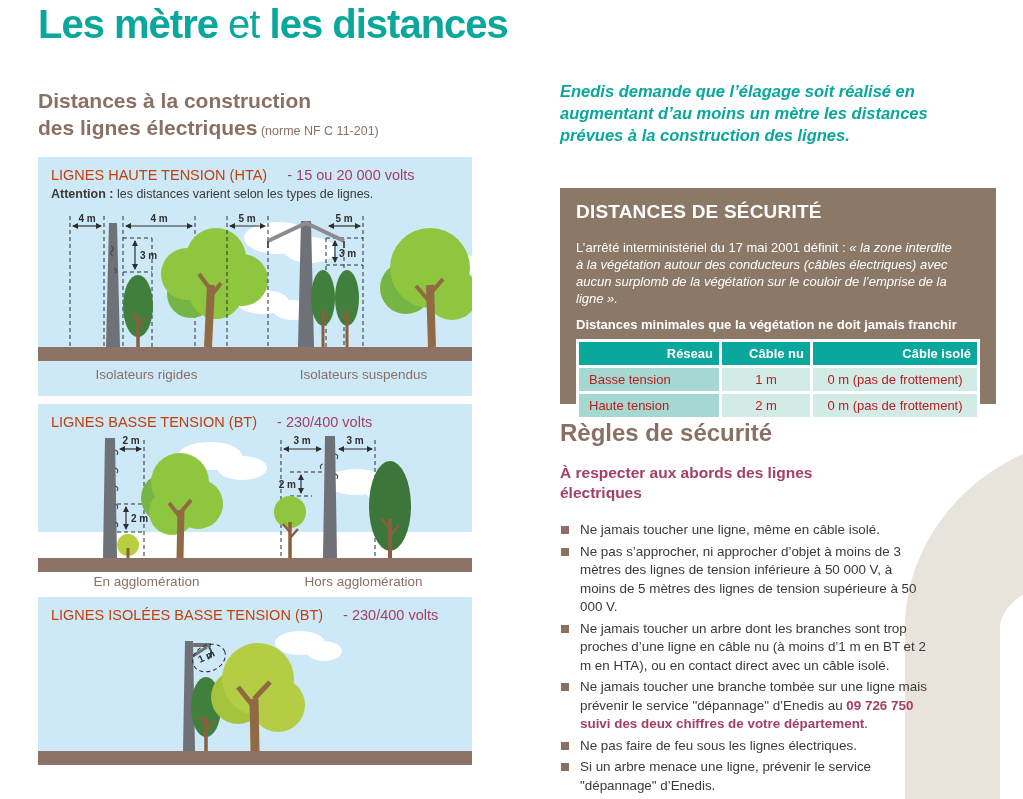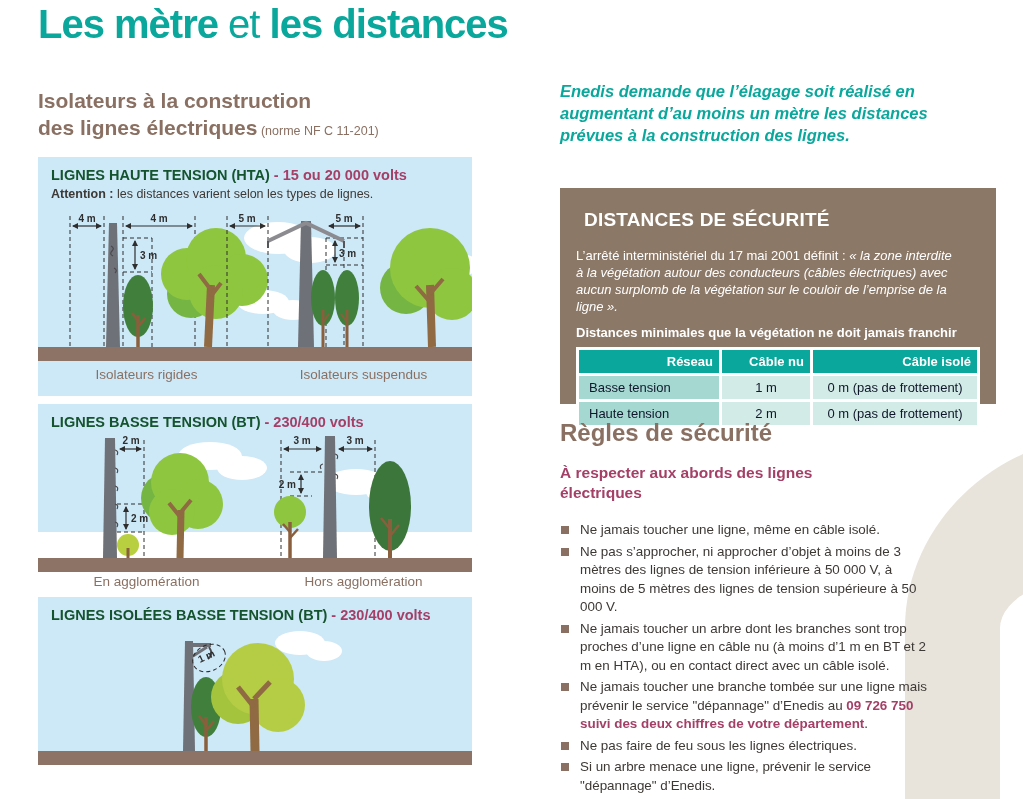--- a/index.html
+++ b/index.html
@@ -17,22 +17,22 @@
 
   .section-heading { position: absolute; left: 38px; top: 88px; margin: 0; font-size: 21px;
                      font-weight: 700; color: #8a7062; line-height: 1.28; }
   .norm { font-size: 12.5px; font-weight: 400; }
 
   .panel { position: absolute; left: 38px; width: 434px; background: #cde8f7; }
   .p1 { top: 157px; height: 239px; }
   .p2 { top: 404px; height: 128px; }
   .p3 { top: 597px; height: 168px; }
   .panel-head { padding: 10px 13px 0; font-size: 14.5px; line-height: 1.2; white-space: nowrap; }
-  .p-title { color: #14532d; font-weight: 700; }
-  .p-sub   { color: #a43f66; font-weight: 700; }
+  .p-title { color: #c2410c; font-weight: 400; }
+  .p-sub   { color: #a43f66; font-weight: 400; padding-left: 16px; }
   .attention { padding: 3px 13px 0; font-size: 12.5px; color: #3d3935; }
   .att-b { font-weight: 700; }
   .illus { display: block; }
   .p1 .illus { margin-top: 9px; }
   .p2 .illus, .p3 .illus { margin-top: 3px; }
   .captions { display: flex; font-size: 13.5px; color: #8a7062; }
   .p1 .captions { padding-top: 6px; }
   .p2 .captions { padding-top: 2px; }
   .captions span { flex: 1; text-align: center; }
 
@@ -40,28 +40,28 @@
   .dash { stroke: #2e2e2e; stroke-width: 1; stroke-dasharray: 4 3; fill: none; }
   .dim  { font: 700 10px "Liberation Sans", sans-serif; fill: #2e2e2e; }
   .arrow{ stroke: #2e2e2e; stroke-width: 1.2; }
 
   
   .intro { position: absolute; left: 560px; top: 81px; width: 412px; margin: 0;
            font-size: 16.5px; font-weight: 700; font-style: italic; color: #0aa79c;
            line-height: 1.33; }
   .sec-panel { position: absolute; left: 560px; top: 188px; width: 436px; height: 216px;
                background: #8c7867; color: #fff; padding: 13px 16px; }
-  .sec-panel h3 { margin: 8px; font-size: 19px; font-weight: 800; letter-spacing: .2px; }
+  .sec-panel h3 { margin: 0; font-size: 19px; font-weight: 800; letter-spacing: .2px; }
   .sec-para { margin: 16px 0 0; font-size: 13px; line-height: 1.32; width: 382px; }
   .sec-caption { margin: 9px 0 0; font-size: 13px; font-weight: 700; }
   .sec-table { margin-top: 7px; border-collapse: separate; border-spacing: 3px;
                background: #fff; width: 404px; }
   .sec-table th { background: #0aa79c; color: #fff; font-size: 13px; font-weight: 700;
                   height: 23px; padding: 2px 6px; text-align: right; }
-  .sec-table td { font-size: 13px; color: #0f172a; height: 23px; padding: 2px 8px;
+  .sec-table td { font-size: 13px; color: #b91c1c; height: 23px; padding: 2px 8px;
                   text-align: center; background: #d3ebe7; }
   .sec-table td.c1 { background: #a6d8d2; text-align: left; padding-left: 10px; }
   .w1 { width: 140px; } .w2 { width: 88px; }
 
   .rules-heading { position: absolute; left: 560px; top: 419px; margin: 0; font-size: 24px;
                    color: #8a7062; font-weight: 700; }
   .rules-sub { position: absolute; left: 560px; top: 463px; margin: 0; font-size: 15.5px;
                color: #a43f66; font-weight: 700; width: 300px; line-height: 1.3; }
   .rules-list { position: absolute; left: 560px; top: 521px; width: 368px; margin: 0;
                 padding: 0; list-style: none; font-size: 13.4px; color: #3d3935;
@@ -72,21 +72,21 @@
   .rules-list strong { color: #a43f66; font-weight: 700; }
 </style>
 </head>
 <body>
 
 <div class="page">
   <div class="arch"></div>
 
   <h1 class="main-title"><span class="tb">Les mètre</span><span class="tm"> et </span><span class="tb">les distances</span></h1>
 
-  <h2 class="section-heading"><span>Isolateurs à la construction</span><br><span>des lignes électriques</span><span class="norm"> (norme NF C 11-201)</span></h2>
+  <h2 class="section-heading"><span>Distances à la construction</span><br><span>des lignes électriques</span><span class="norm"> (norme NF C 11-201)</span></h2>
 
   <div class="panel p1">
     <div class="panel-head"><span class="p-title">LIGNES HAUTE TENSION (HTA)</span><span class="p-sub"> - 15 ou 20 000 volts</span></div>
     <div class="attention"><span class="att-b">Attention :</span><span> les distances varient selon les types de lignes.</span></div>
     <svg class="illus" width="434" height="151" viewBox="0 0 434 151">
       <defs>
         <marker id="ah" markerWidth="7" markerHeight="7" refX="5" refY="3" orient="auto-start-reverse" markerUnits="userSpaceOnUse">
             <path d="M0 0L6 3L0 6Z" fill="#2e2e2e"></path>
           </marker>
       </defs>

